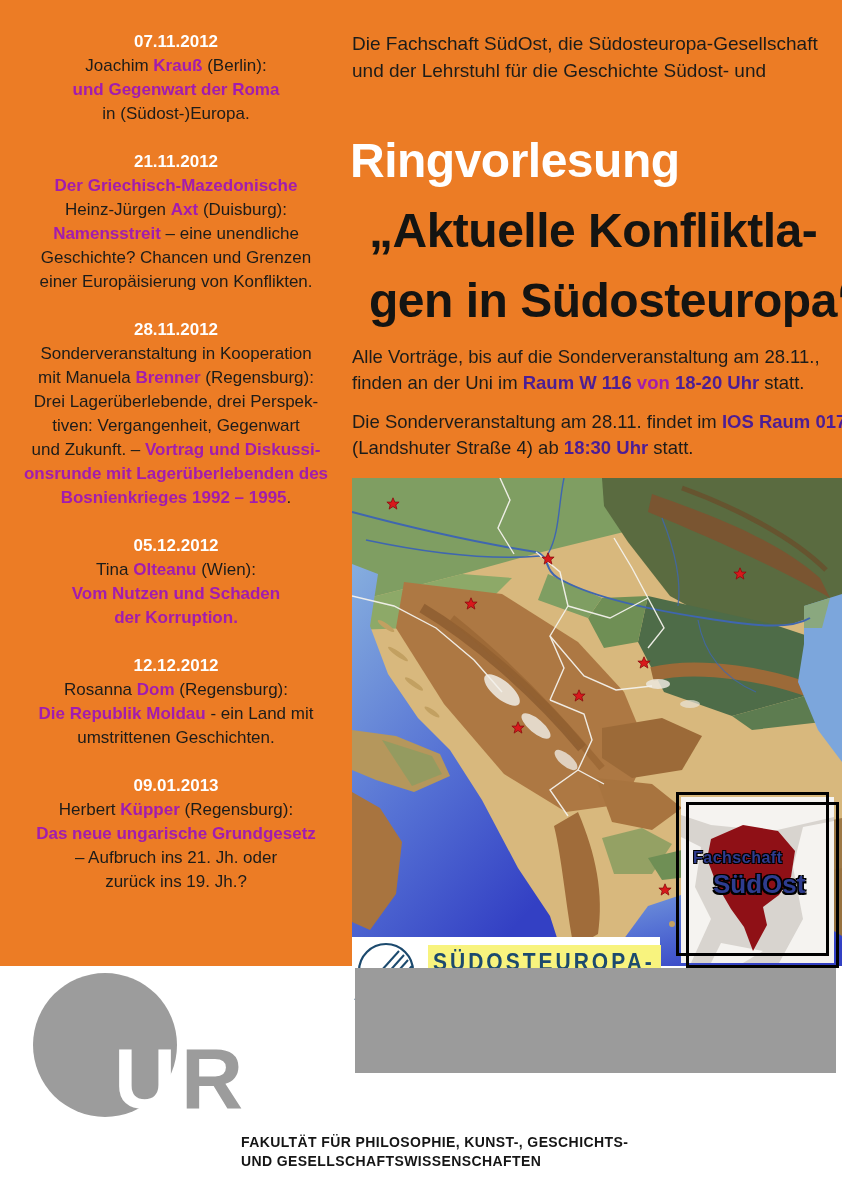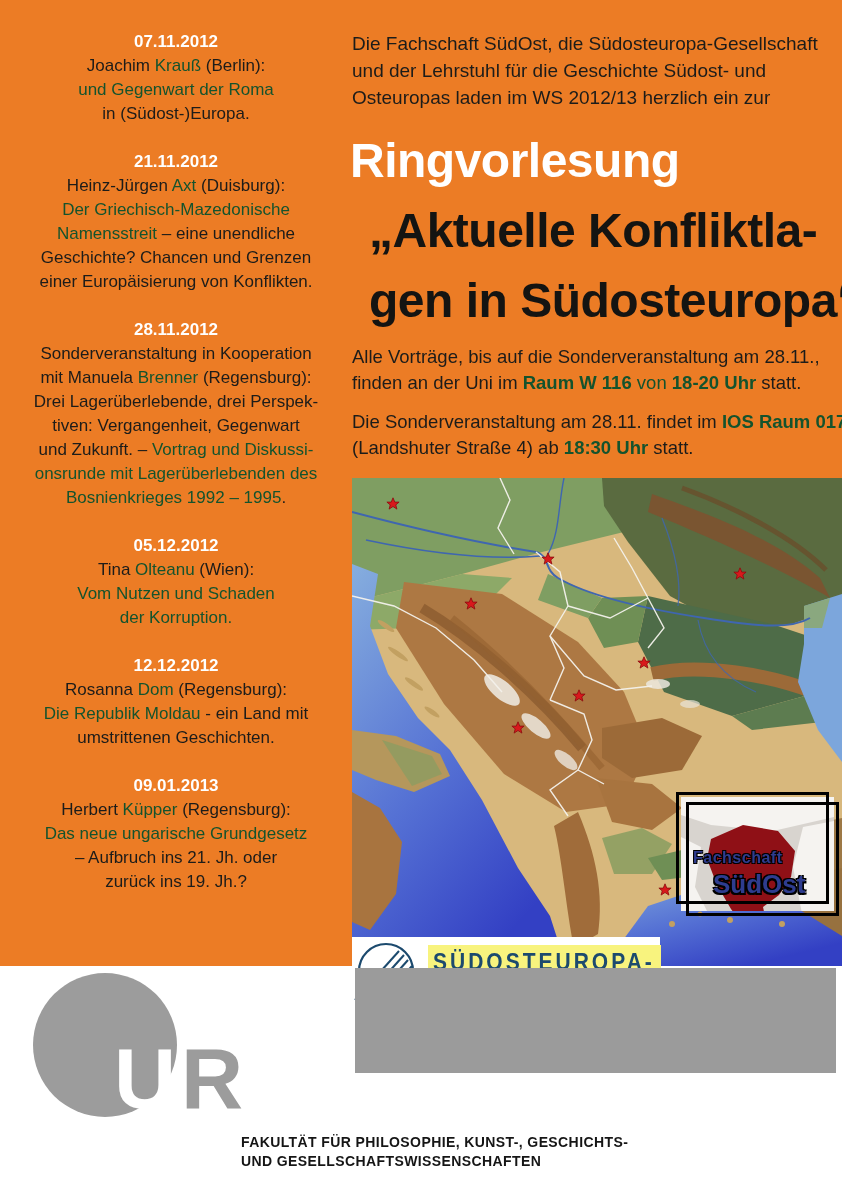--- a/index.html
+++ b/index.html
@@ -8,22 +8,22 @@
   .poster{position:absolute;left:0;top:0;width:842px;height:1191px;overflow:hidden;background:#fff;}
   .orange-bg{position:absolute;left:0;top:0;width:842px;height:966px;background:#EC7C25;}
 
   
   .schedule{position:absolute;left:0;top:30px;width:352px;box-sizing:border-box;padding:0 8px;
             text-align:center;font-size:17px;line-height:24px;}
   .entry{margin-bottom:24px;}
   .entry .date{color:#ffffff;font-weight:bold;}
   .ln{white-space:nowrap;}
   .s-n{font-weight:normal;color:#1c1c1a;}
-  .s-b{font-weight:normal;color:#14532d;}
-  .s-w{font-weight:bold;color:#14532d;}
+  .s-b{font-weight:bold;color:#a21caf;}
+  .s-w{font-weight:bold;color:#4c1d95;}
 
   
   .intro{position:absolute;left:352px;top:30px;font-size:19px;line-height:27px;}
   .title{position:absolute;left:350px;top:126px;font-size:48px;line-height:70px;
          font-weight:bold;letter-spacing:-0.5px;color:#141412;white-space:nowrap;}
   .title .t1{color:#ffffff;display:block;}
   .title .t2,.title .t3{display:block;margin-left:19px;}
   .info{position:absolute;left:352px;top:344px;font-size:18.5px;line-height:26px;}
   .info .para{margin:0 0 13px 0;}
 
@@ -34,21 +34,21 @@
   
   .sog{position:absolute;left:352px;top:897px;width:308px;height:69px;background:#ffffff;margin-top:40px;}
   .sog-icon{position:absolute;left:2px;top:1px;}
   .sog-text{position:absolute;left:76px;top:8px;font-size:21px;line-height:24px;
             letter-spacing:3px;color:#1C4A6E;font-weight:bold;
             transform:scaleY(1.12);transform-origin:top left;
             background:linear-gradient(#F8F37E 0,#F8F37E 72%,#ffffff 72%);
             padding:3px 6px 1px 5px;white-space:nowrap;}
 
   
-  .fach{position:absolute;left:676px;top:792px;width:163px;height:124px;}
+  .fach{position:absolute;left:676px;top:792px;width:163px;height:176px;}
   .fach-inner{position:absolute;left:5px;top:5px;right:5px;bottom:5px;background:#D8D4CF;overflow:hidden;}
   .fach-b1{position:absolute;left:0;top:0;right:10px;bottom:12px;border:3px solid #000;pointer-events:none;}
   .fach-b2{position:absolute;left:10px;top:10px;right:0;bottom:0;border:3px solid #000;pointer-events:none;}
   .fach-t1{position:absolute;left:12px;top:52px;font-size:16px;font-weight:bold;color:#2E3C8F;
            text-shadow:-1px -1px 0 #000,1px -1px 0 #000,-1px 1px 0 #000,1px 1px 0 #000;letter-spacing:0.5px;}
   .fach-t2{position:absolute;left:32px;top:72px;font-size:26px;font-weight:bold;color:#2E3C8F;
            text-shadow:-1.5px -1.5px 0 #000,1.5px -1.5px 0 #000,-1.5px 1.5px 0 #000,1.5px 1.5px 0 #000;}
 
   .gray-box{position:absolute;left:355px;top:968px;width:481px;height:105px;background:#9B9B9B;}
 
@@ -70,22 +70,22 @@
 
   <div class="schedule">
       <div class="entry">
         <div class="date">07.11.2012</div>
         <div class="ln"><span class="s-n">Joachim </span><span class="s-b">Krauß</span><span class="s-n"> (Berlin):</span></div>
         <div class="ln"><span class="s-b">und Gegenwart der Roma</span></div>
         <div class="ln"><span class="s-n">in (Südost-)Europa.</span></div>
       </div>
       <div class="entry">
         <div class="date">21.11.2012</div>
+        <div class="ln"><span class="s-b">Der Griechisch-Mazedonische</span></div>
         <div class="ln"><span class="s-n">Heinz-Jürgen </span><span class="s-b">Axt</span><span class="s-n"> (Duisburg):</span></div>
-        <div class="ln"><span class="s-b">Der Griechisch-Mazedonische</span></div>
         <div class="ln"><span class="s-b">Namensstreit</span><span class="s-n"> – eine unendliche</span></div>
         <div class="ln"><span class="s-n">Geschichte? Chancen und Grenzen</span></div>
         <div class="ln"><span class="s-n">einer Europäisierung von Konflikten.</span></div>
       </div>
       <div class="entry">
         <div class="date">28.11.2012</div>
         <div class="ln"><span class="s-n">Sonderveranstaltung in Kooperation</span></div>
         <div class="ln"><span class="s-n">mit Manuela </span><span class="s-b">Brenner</span><span class="s-n"> (Regensburg):</span></div>
         <div class="ln"><span class="s-n">Drei Lagerüberlebende, drei Perspek-</span></div>
         <div class="ln"><span class="s-n">tiven: Vergangenheit, Gegenwart</span></div>
@@ -110,21 +110,20 @@
         <div class="ln"><span class="s-n">Herbert </span><span class="s-b">Küpper</span><span class="s-n"> (Regensburg):</span></div>
         <div class="ln"><span class="s-b">Das neue ungarische Grundgesetz</span></div>
         <div class="ln"><span class="s-n">– Aufbruch ins 21. Jh. oder</span></div>
         <div class="ln"><span class="s-n">zurück ins 19. Jh.?</span></div>
       </div>
     </div>
 
   <div class="intro">
       <div class="ln">Die Fachschaft SüdOst, die Südosteuropa-Gesellschaft</div>
       <div class="ln">und der Lehrstuhl für die Geschichte Südost- und</div>
-      <div class="ln">Osteuropas laden im WS 2012/13 herzlich ein zur</div>
     </div>
 
   <h1 class="title" style="margin:0;">
     <span class="t1">Ringvorlesung</span>
     <span class="t2">„Aktuelle Konfliktla-</span>
     <span class="t3">gen in Südosteuropa“</span>
   </h1>
 
   <div class="info">
     <div class="para">

